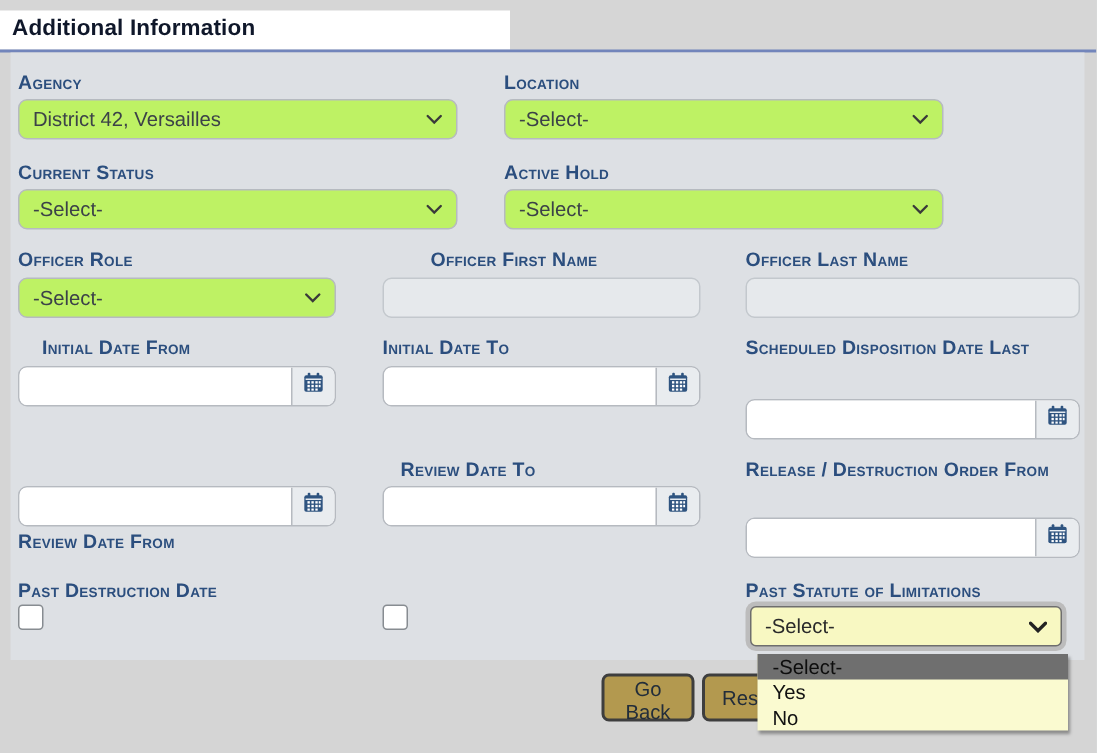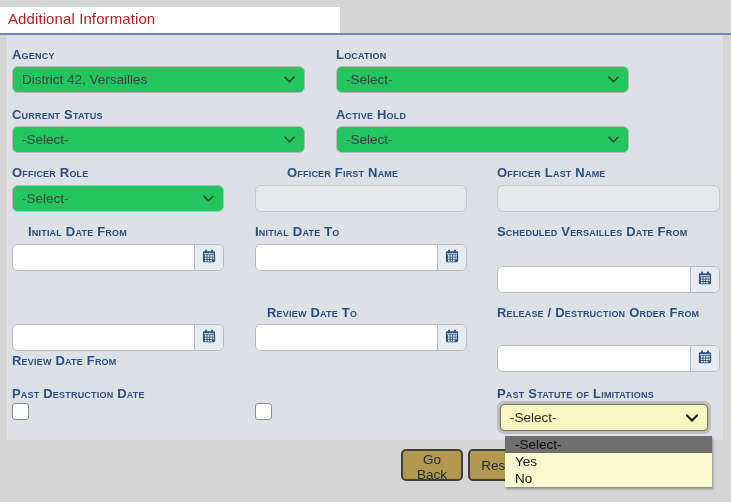--- a/index.html
+++ b/index.html
@@ -1,30 +1,30 @@
 <!DOCTYPE html>
 <html><head>
 <meta charset="utf-8">
 <style>
   html,body{margin:0;padding:0;background:#d5d5d5;font-family:"Liberation Sans",sans-serif;}
   .stage{position:relative;width:731px;height:502px;background:#d5d5d5;overflow:hidden;}
 
   
   .header-band{position:absolute;left:0;top:0;width:731px;height:33px;background:#d6d6d6;}
   .header-white{position:absolute;left:0;top:7px;width:340px;height:26px;background:#ffffff;}
-  .page-title{position:absolute;left:8px;top:10px;font-size:15px;font-weight:400;color:#b91c1c;letter-spacing:.1px;}
+  .page-title{position:absolute;left:8px;top:10px;font-size:15px;font-weight:700;color:#0f172a;letter-spacing:.1px;}
   .divider{position:absolute;left:0;top:33px;width:731px;height:2px;background:#7285bb;}
 
   
   .panel{position:absolute;left:7px;top:35px;width:716px;height:405px;background:#dde0e4;}
 
   .lbl{position:absolute;font-size:13px;font-weight:700;font-variant:small-caps;color:#2b4e7e;letter-spacing:.2px;line-height:19px;}
   .wrap{width:226px;}
 
-  .select{position:absolute;box-sizing:border-box;background:#22c55e;border:1px solid #b6bac0;border-radius:6px;
+  .select{position:absolute;box-sizing:border-box;background:#bef264;border:1px solid #b6bac0;border-radius:6px;
           display:flex;align-items:center;justify-content:space-between;padding:0 9px;height:27px;cursor:pointer;}
   .selval{font-size:13.5px;color:#3c4248;white-space:nowrap;overflow:hidden;}
   .chev{display:flex;align-items:center;}
 
   .txtinput{position:absolute;box-sizing:border-box;height:27px;background:#e6e9ec;border:1px solid #c3c8cd;border-radius:6px;}
 
   .dategroup{position:absolute;box-sizing:border-box;height:27px;display:flex;background:#fff;
              border:1px solid #b6bac0;border-radius:6px;overflow:hidden;}
   .dateinput{flex:1;background:#fff;}
   .dateappend{width:28px;background:#e9ecef;border-left:1px solid #b6bac0;display:flex;align-items:center;justify-content:center;cursor:pointer;}
@@ -170,21 +170,21 @@
               <rect x="6.4" y="9.8" width="1.8" height="1.8"></rect>
               <rect x="9.4" y="9.8" width="1.8" height="1.8"></rect>
               <rect x="12" y="9.8" width="1.4" height="1.8"></rect>
               <rect x="3.4" y="12.6" width="1.8" height="1.6"></rect>
               <rect x="6.4" y="12.6" width="1.8" height="1.6"></rect>
               <rect x="9.4" y="12.6" width="1.8" height="1.6"></rect>
             </g>
           </svg></span>
     </div>
   </div>
-  <div class="lbl wrap" id="l-sdd">Scheduled Versailles Date From</div>
+  <div class="lbl wrap" id="l-sdd">Scheduled Disposition Date Last</div>
   <div class="dategroup" id="d-sdd">
     <div class="dateinput"></div>
     <div class="dateappend">
       <span><svg width="14" height="14" viewBox="0 0 16 16">
             <rect x="1" y="2.5" width="14" height="12.5" rx="1.5" fill="#2f5480"></rect>
             <rect x="3.6" y="0.6" width="2" height="3.4" rx="0.8" fill="#2f5480"></rect>
             <rect x="10.4" y="0.6" width="2" height="3.4" rx="0.8" fill="#2f5480"></rect>
             <rect x="2" y="5" width="12" height="1" fill="#fff"></rect>
             <g fill="#fff">
               <rect x="3.4" y="7" width="1.8" height="1.8"></rect>

